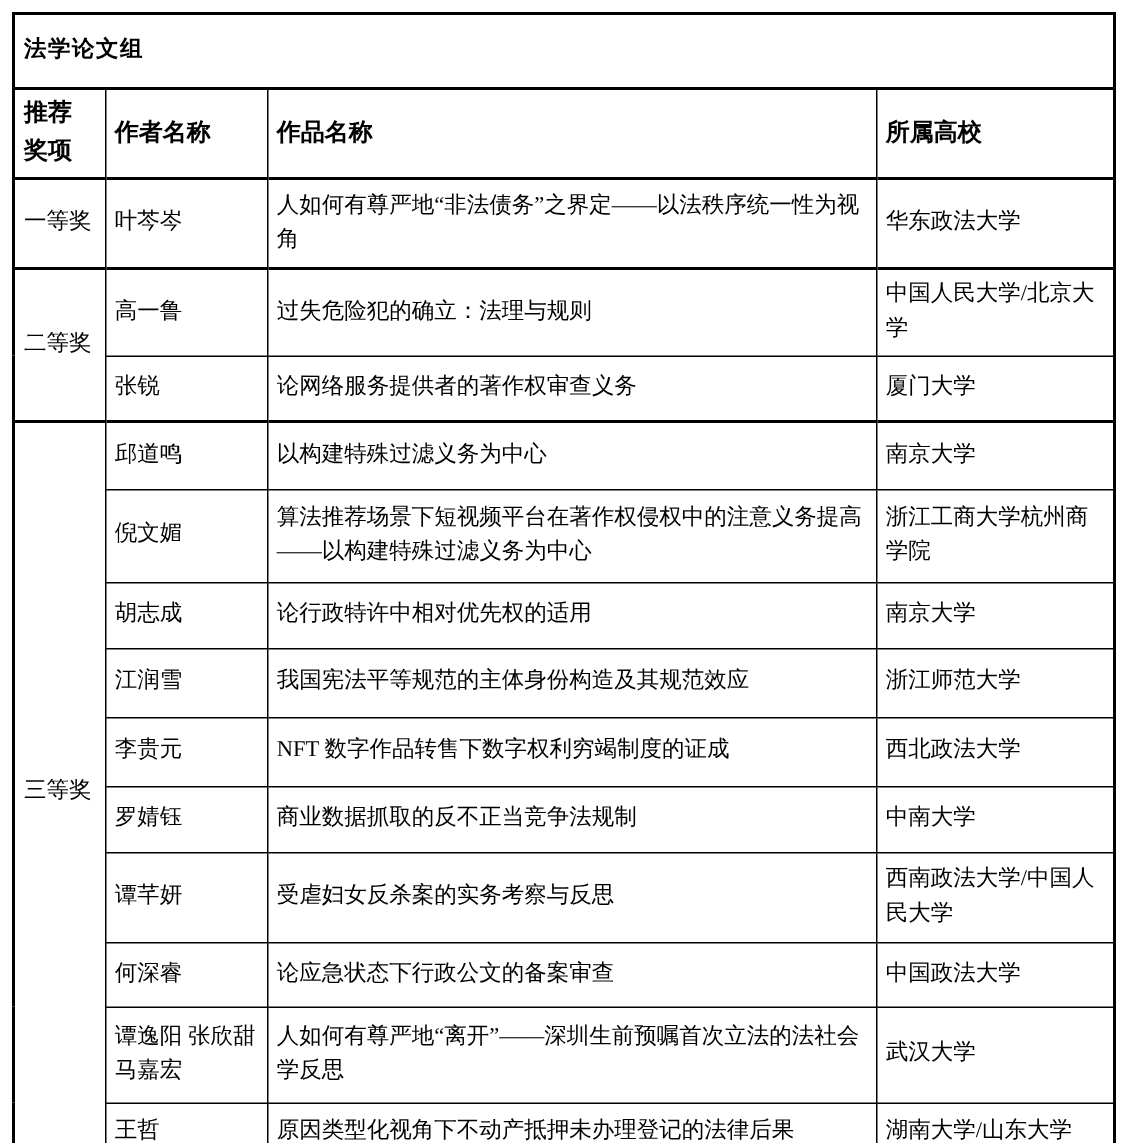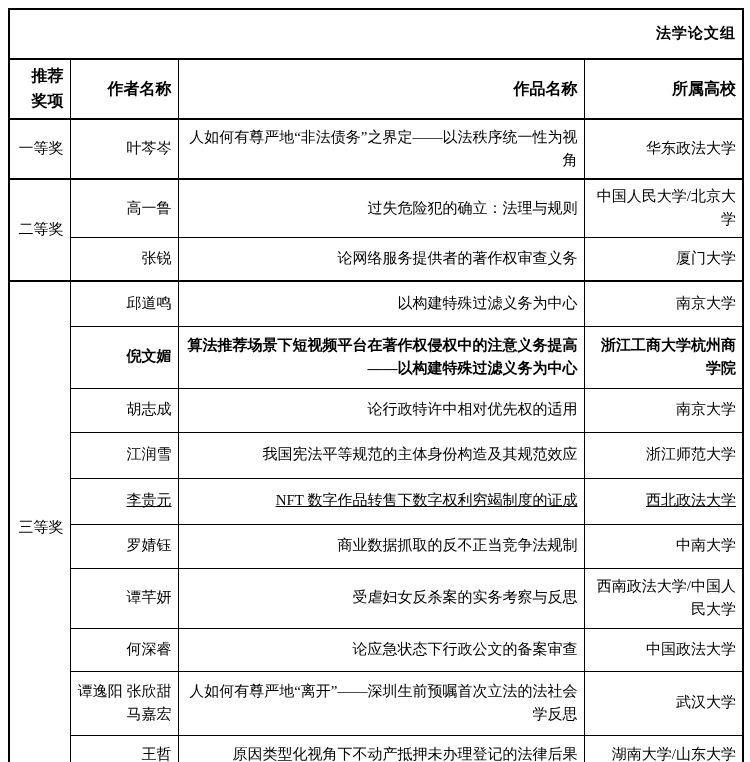--- a/index.html
+++ b/index.html
@@ -16,21 +16,21 @@
   table.awards {
     border-collapse: collapse;
     table-layout: fixed;
     width: 734px;
     border: 2px solid #000;
     font-family: "Liberation Serif", "DejaVu Serif", serif;
     color: #000;
   }
   table.awards td, table.awards th {
     border: 1px solid #000;
-    text-align: right;
+    text-align: left;
     vertical-align: middle;
     padding: 2px 6px;
     font-size: 15px;
     line-height: 1.55;
     word-break: break-word;
     overflow: hidden;
   }
   .title-cell {
     font-size: 18px;
     font-weight: bold;
@@ -90,36 +90,36 @@
           <td>张锐</td>
           <td>论网络服务提供者的著作权审查义务</td>
           <td>厦门大学</td>
         </tr>
         <tr class="group-start" style="height: 45px;">
           <td class="award-col" rowspan="10">三等奖</td>
           <td>邱道鸣</td>
           <td>以构建特殊过滤义务为中心</td>
           <td>南京大学</td>
         </tr>
-        <tr style="height: 62px; font-weight: bold;">
+        <tr style="height: 62px;">
           <td>倪文媚</td>
           <td>算法推荐场景下短视频平台在著作权侵权中的注意义务提高——以构建特殊过滤义务为中心</td>
           <td>浙江工商大学杭州商学院</td>
         </tr>
         <tr style="height: 44px;">
           <td>胡志成</td>
           <td>论行政特许中相对优先权的适用</td>
           <td>南京大学</td>
         </tr>
         <tr style="height: 46px;">
           <td>江润雪</td>
           <td>我国宪法平等规范的主体身份构造及其规范效应</td>
           <td>浙江师范大学</td>
         </tr>
-        <tr style="height: 46px; text-decoration: underline;">
+        <tr style="height: 46px;">
           <td>李贵元</td>
           <td>NFT 数字作品转售下数字权利穷竭制度的证成</td>
           <td>西北政法大学</td>
         </tr>
         <tr style="height: 44px; padding-left: 44px;">
           <td>罗婧钰</td>
           <td>商业数据抓取的反不正当竞争法规制</td>
           <td>中南大学</td>
         </tr>
         <tr style="height: 60px;">

